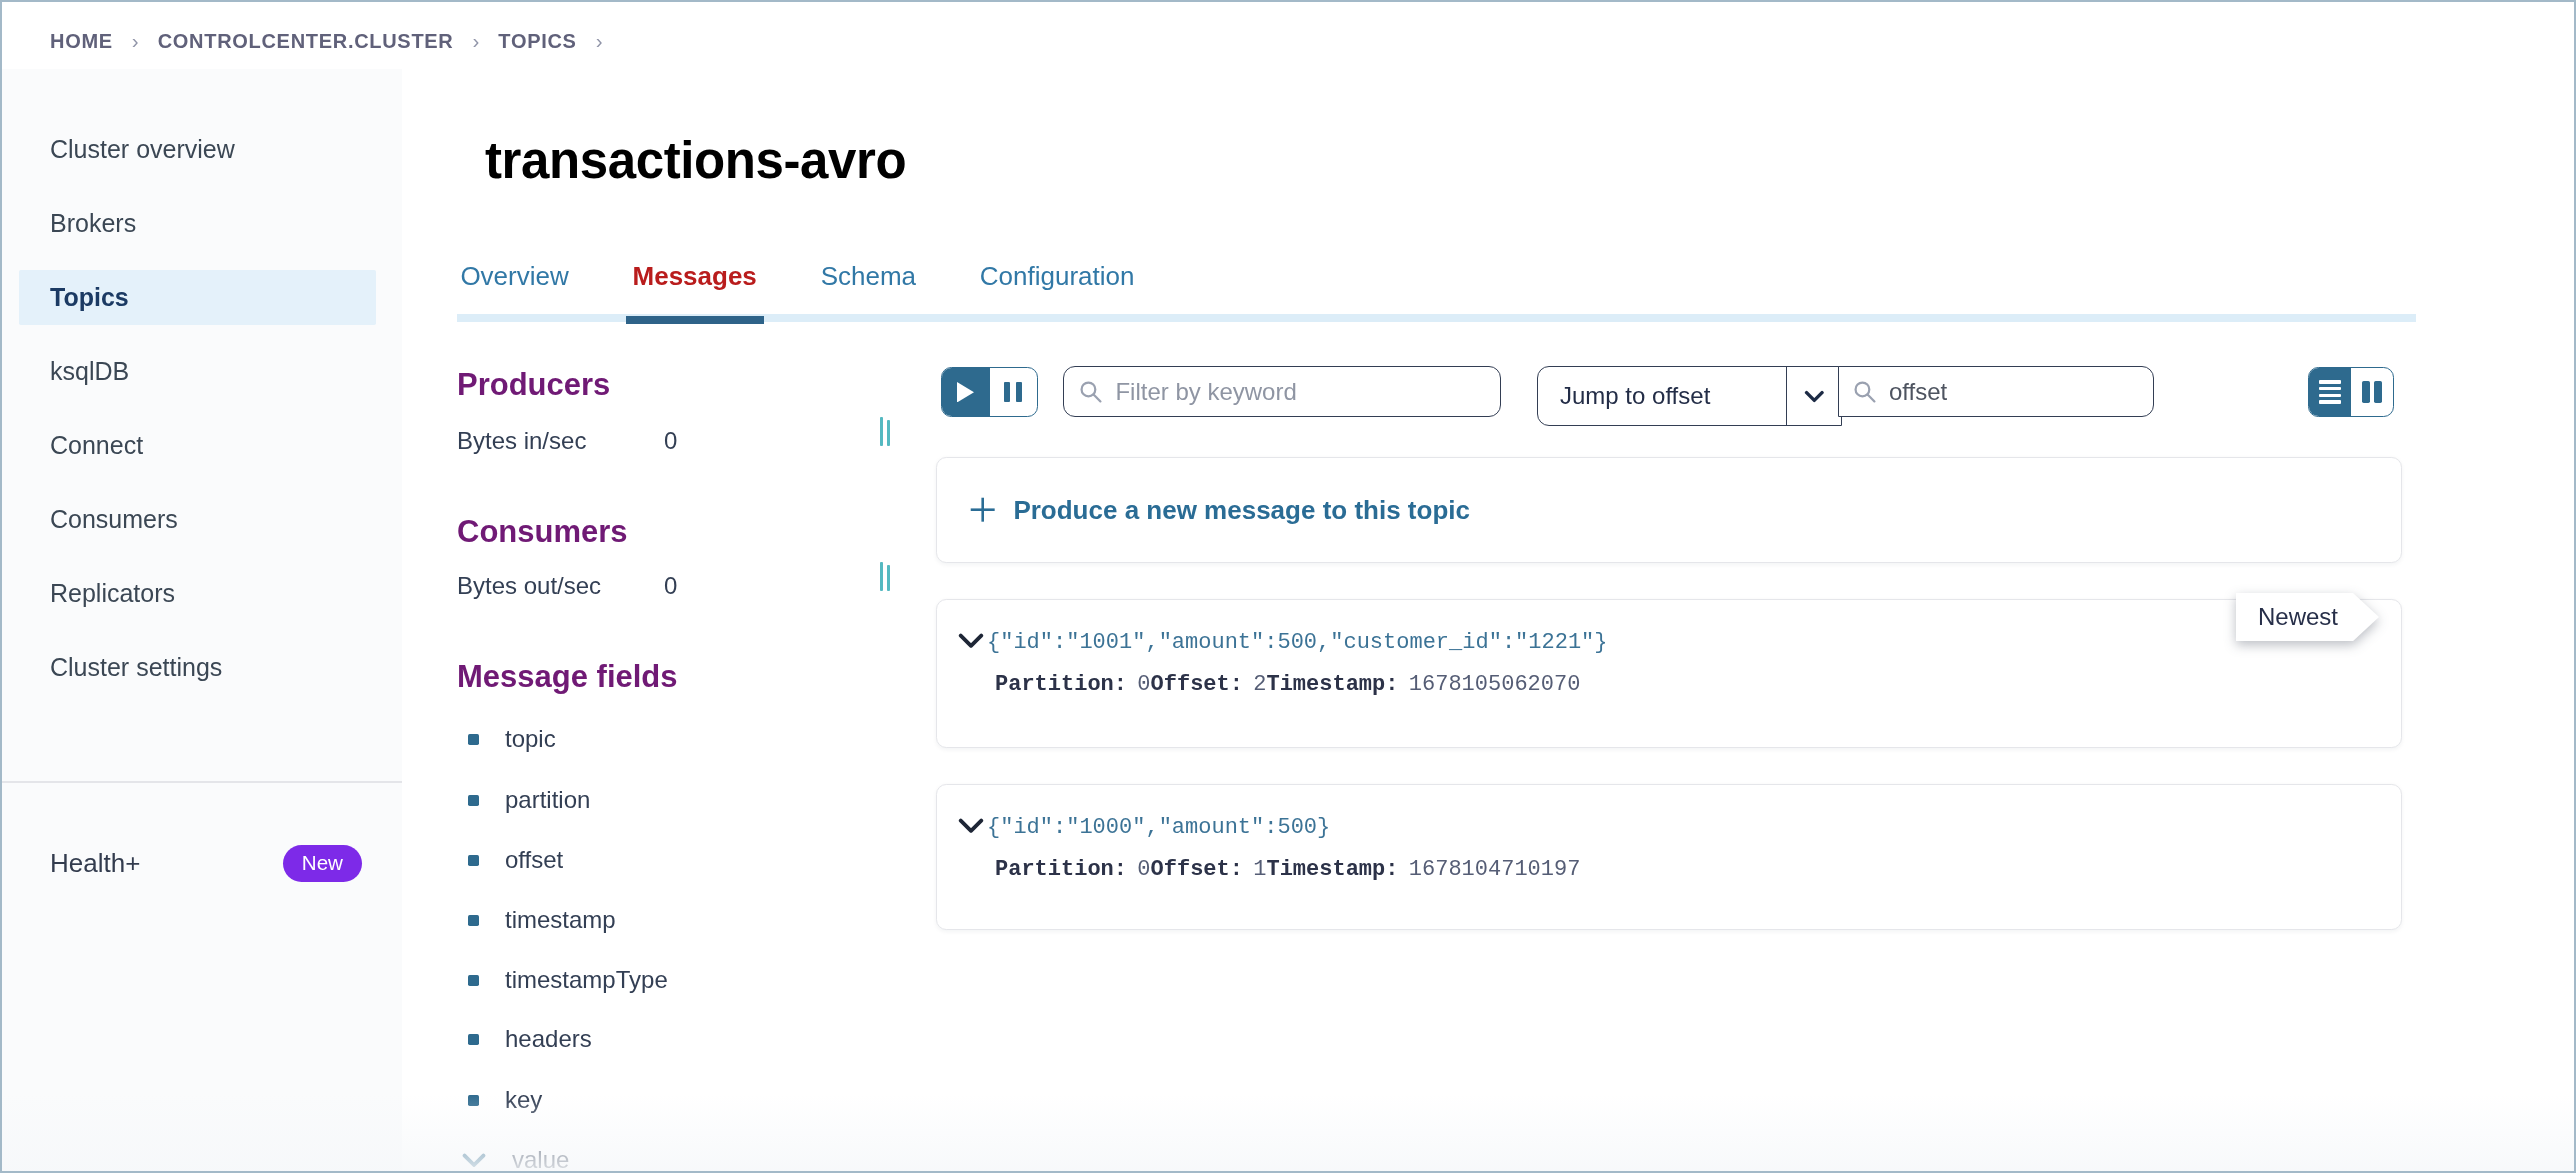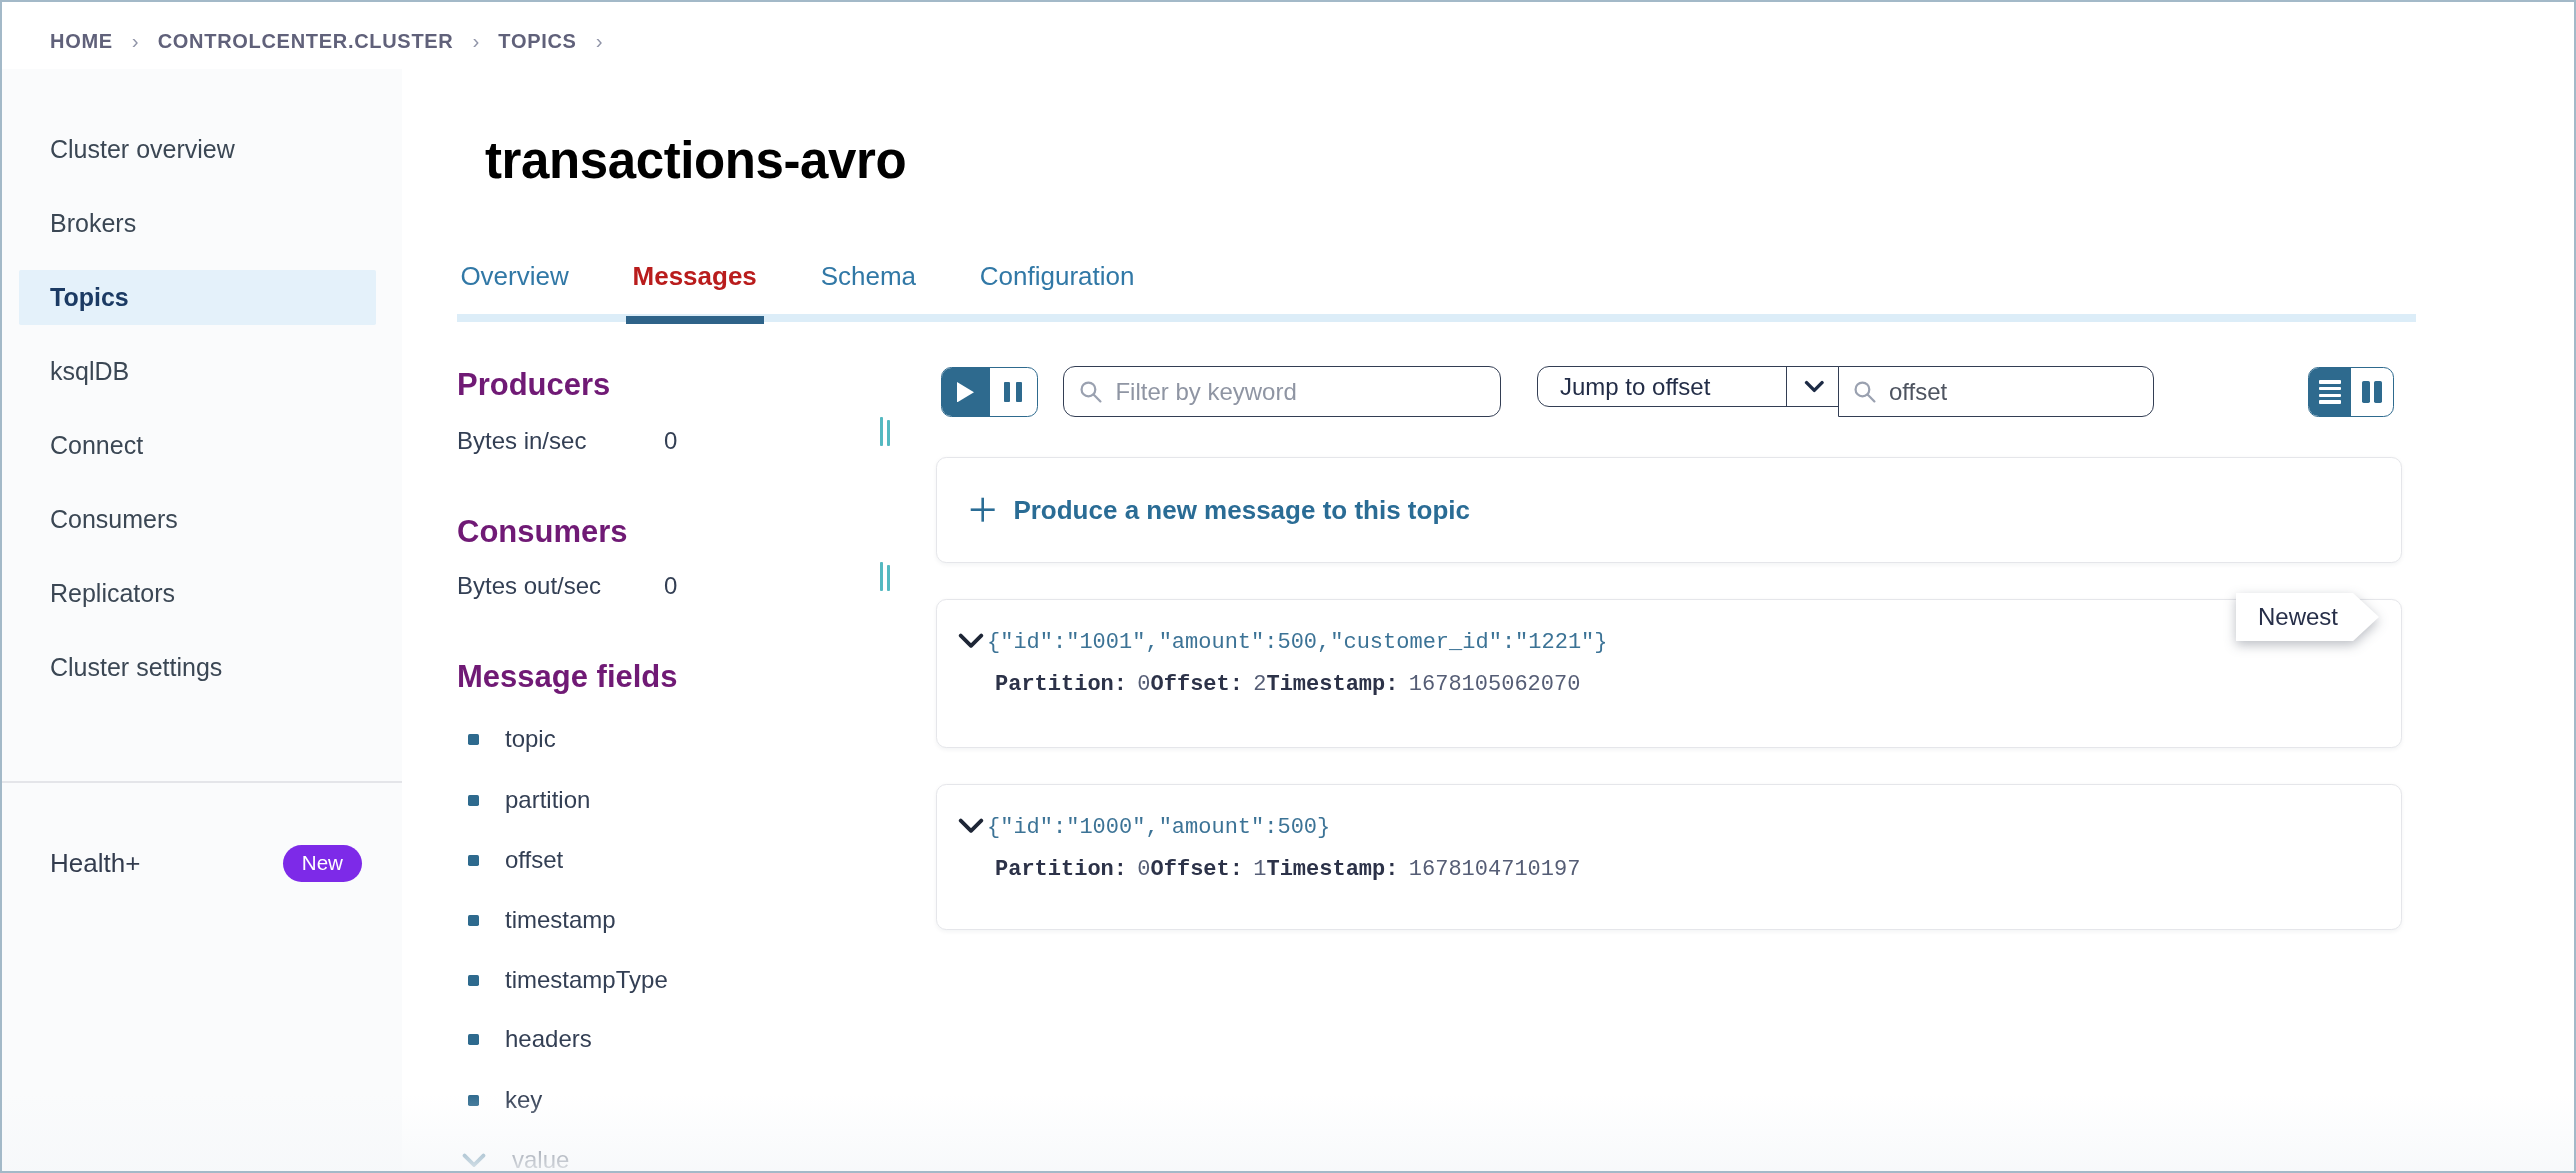--- a/index.html
+++ b/index.html
@@ -104,21 +104,21 @@
     border:1.7px solid #333e54; border-radius:12px; background:#fff;
     display:flex; align-items:center; padding:0 15.4px; gap:12px;
   }
   .filter-box input {
     border:none; outline:none; flex:1; font-size:24px; color:#222c44;
     font-family:"Liberation Sans", sans-serif; background:transparent;
   }
   .filter-box input::placeholder { color:#8f95a3; }
 
   .jump-select {
-    position:absolute; left:1135px; top:297px; width:305px; height:41px;
+    position:absolute; left:1135px; top:297px; width:305px; height:60px;
     border:1.7px solid #333e54; border-radius:12px 0 0 12px; background:#fff;
     display:flex; align-items:center; cursor:pointer;
   }
   .jump-label { flex:1; padding-left:22px; font-size:24px; color:#232d47; }
   .jump-caret {
     width:55px; height:100%; border-left:1.7px solid #333e54;
     display:flex; align-items:center; justify-content:center;
   }
   .offset-box {
     position:absolute; left:1438px; top:297px; width:316px; height:51px;

